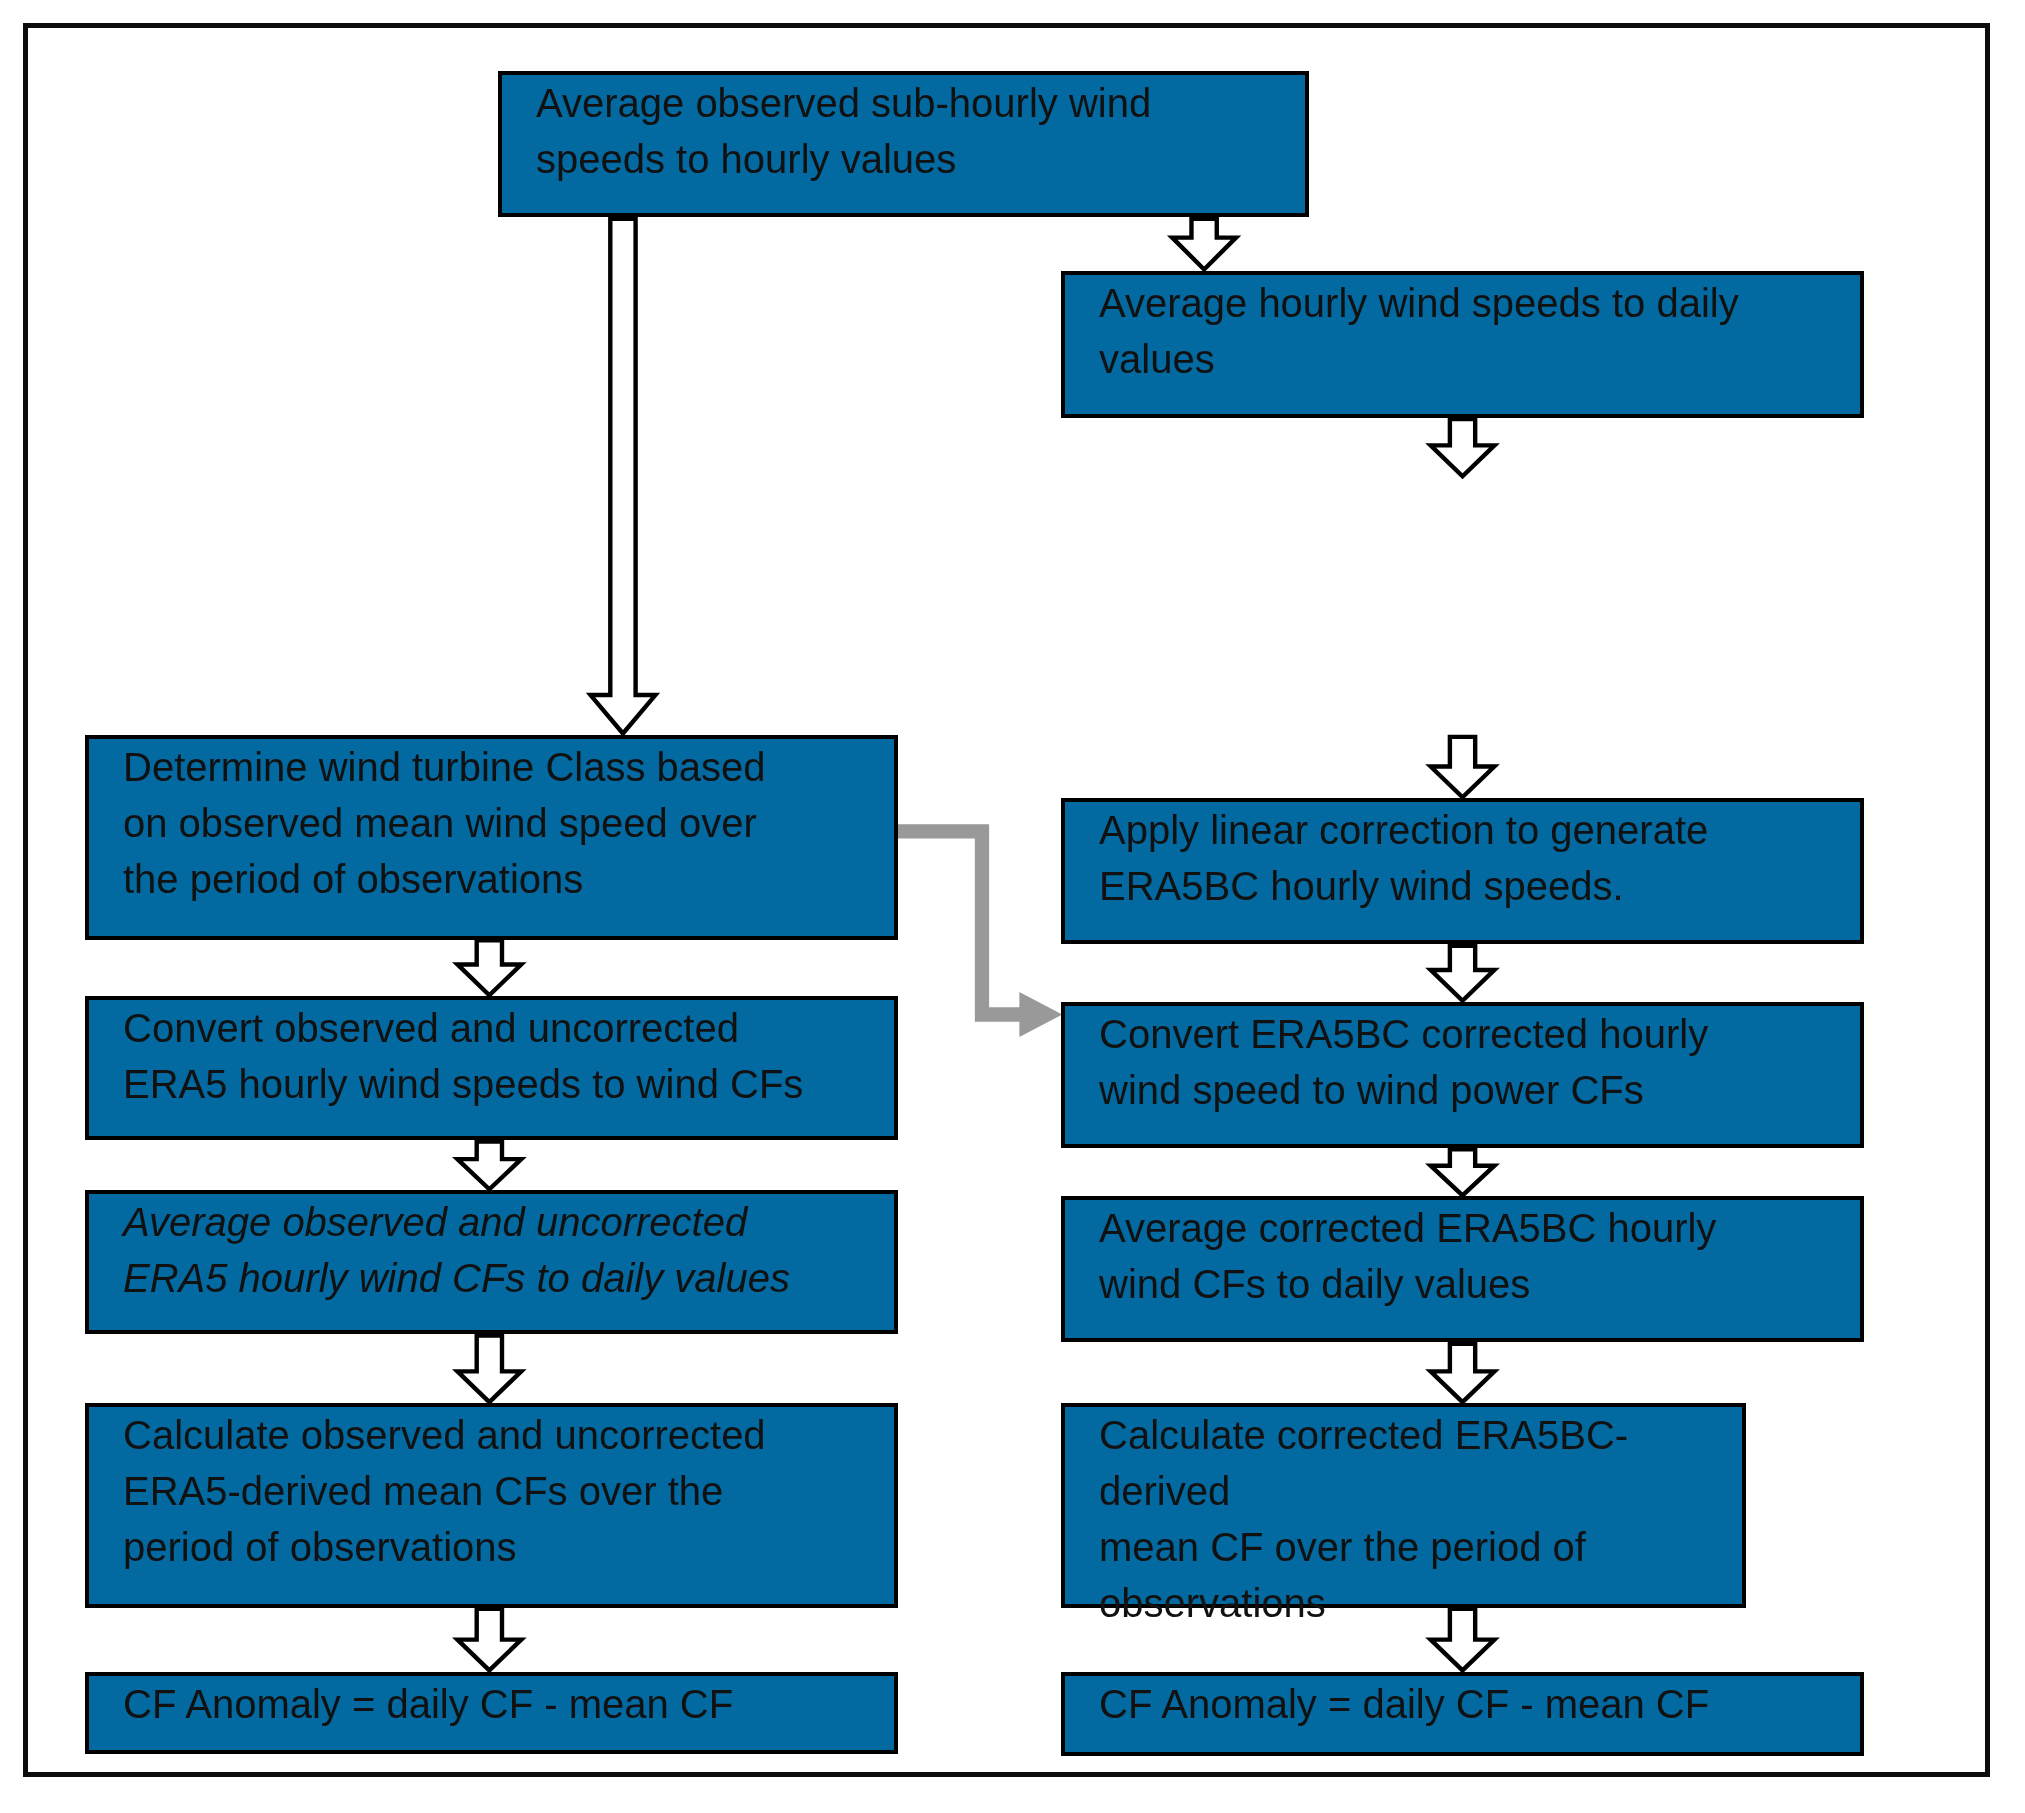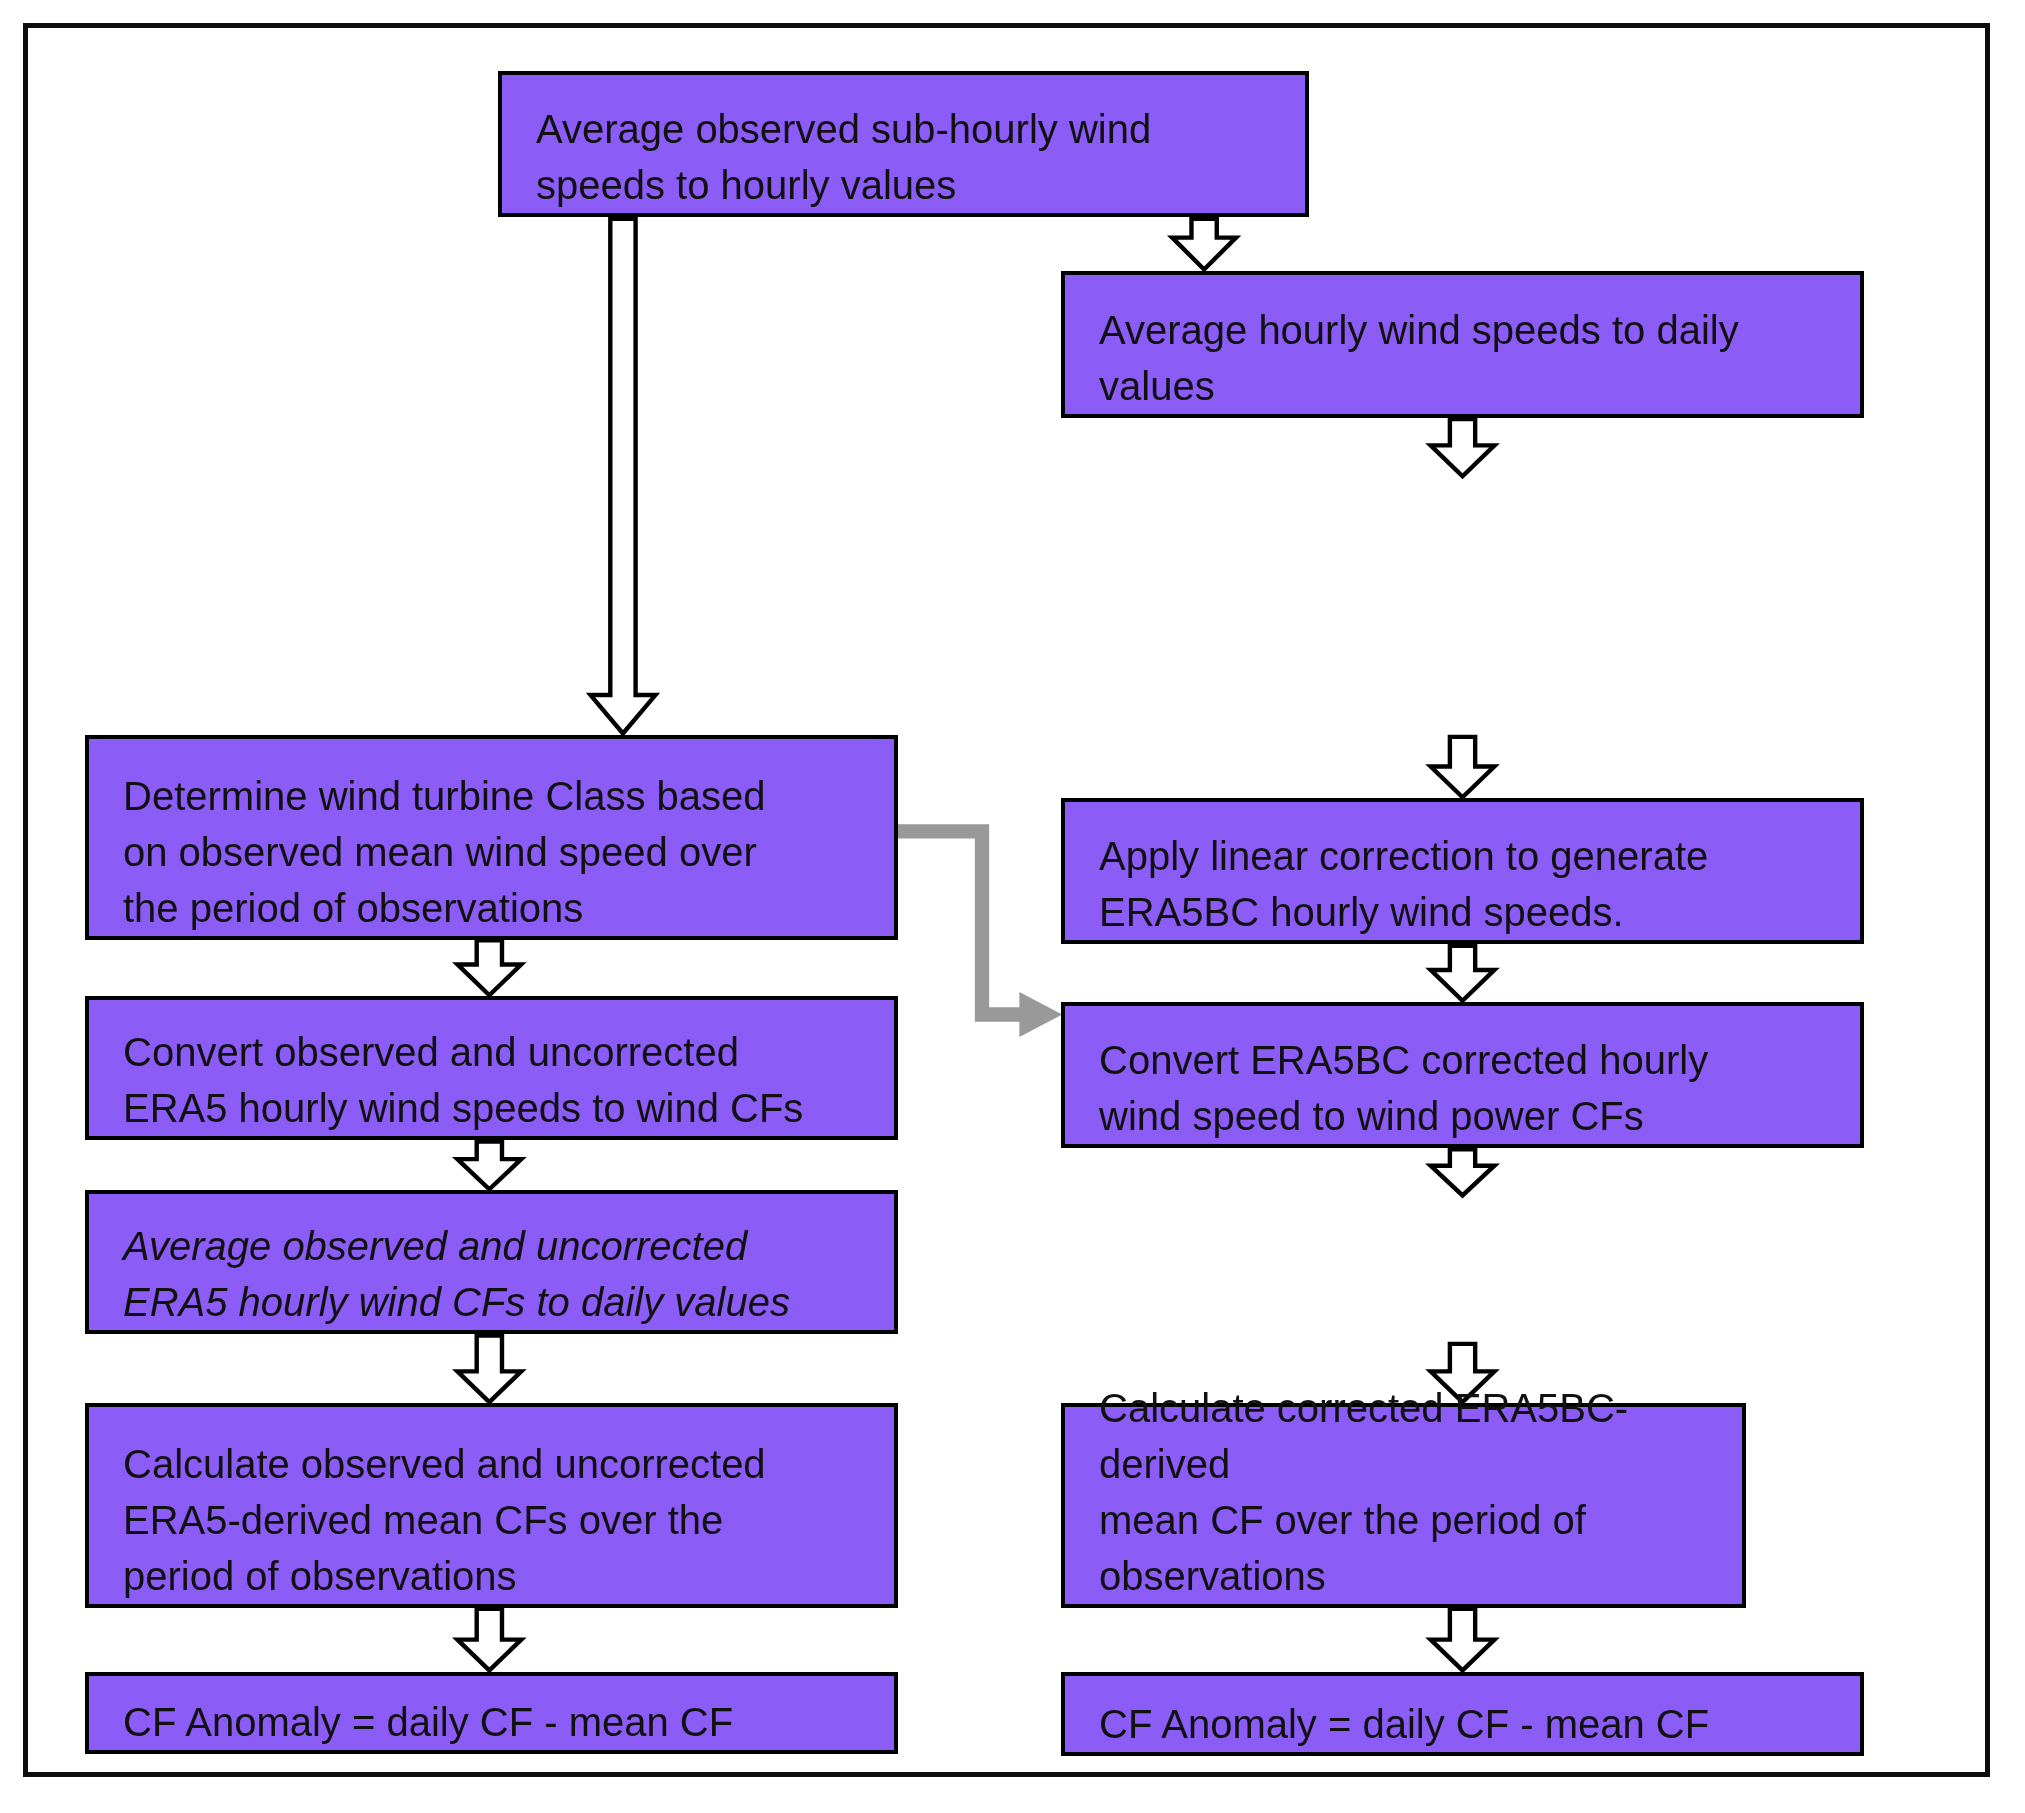--- a/index.html
+++ b/index.html
@@ -21,23 +21,23 @@
     width: 1967px;
     height: 1754px;
     border: 5.5px solid #0d0d0d;
     box-sizing: border-box;
     background: #ffffff;
   }
   .box {
     position: absolute;
     box-sizing: border-box;
     border: 4.4px solid #000000;
-    background: #8b5cf6;
+    background: #0369a1;
     display: flex;
-    align-items: flex-end;
+    align-items: flex-start;
     font-size: 40px;
     line-height: 56px;
     color: #111111;
     white-space: pre-line;
     padding: 0 15.4px 0 34px;
     letter-spacing: 0px;
   }
   
   .box.t  { left: 498px;  top: 71px;  width: 811px; height: 146px; }
   
@@ -135,20 +135,24 @@
 values</span>
   </div>
   <div class="box r3">
     <span>Apply linear correction to generate
 ERA5BC hourly wind speeds.</span>
   </div>
   <div class="box r4">
     <span>Convert ERA5BC corrected hourly
 wind speed to wind power CFs</span>
   </div>
+  <div class="box r5">
+    <span>Average corrected ERA5BC hourly
+wind CFs to daily values</span>
+  </div>
   <div class="box r6">
     <span>Calculate corrected ERA5BC-derived
 mean CF over the period of
 observations</span>
   </div>
   <div class="box r7">
     <span>CF Anomaly = daily CF - mean CF</span>
   </div>
 
 </div>

